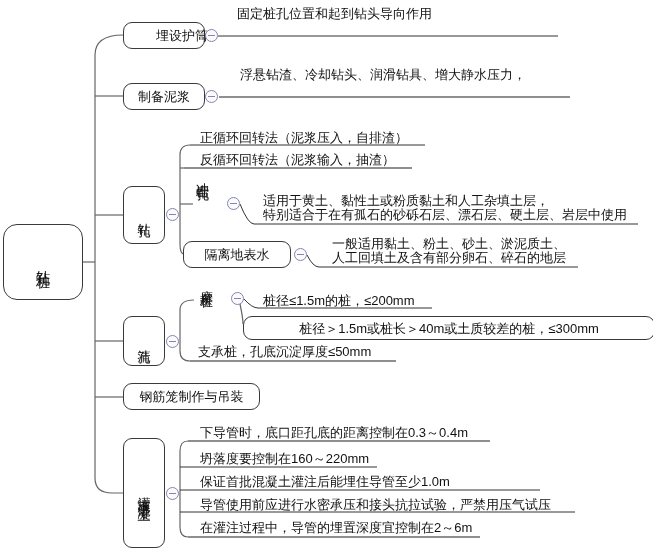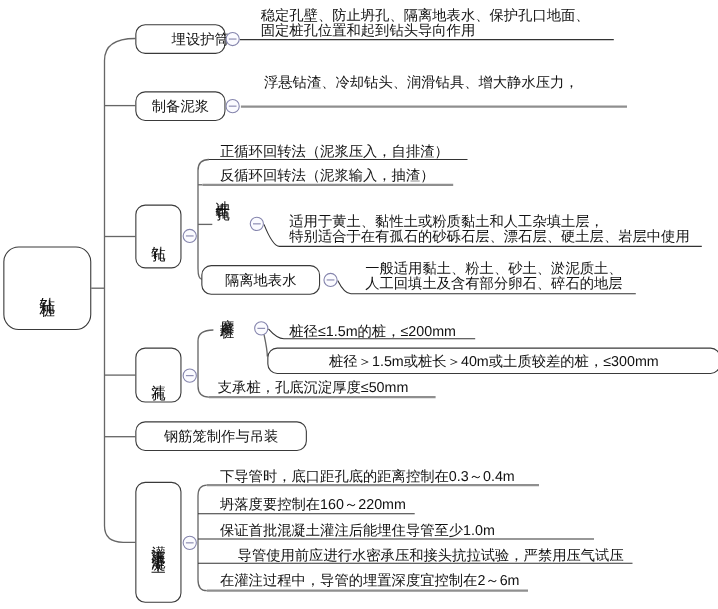--- a/index.html
+++ b/index.html
@@ -65,30 +65,29 @@
   <div class="bubble big vert" style="left:3px;top:224px;width:80px;height:76px;">钻孔桩</div>
 
   <div class="bubble" style="left:123px;top:22px;width:82px;height:27px;padding-left:36px;">埋设护筒</div>
 
   <div class="bubble" style="left:123px;top:83px;width:82px;height:27px;">制备泥浆</div>
 
   <div class="bubble vert" style="left:123px;top:186px;width:42px;height:58px;">钻孔</div>
 
   <div class="bubble vert" style="left:123px;top:316px;width:42px;height:50px;">清孔</div>
 
-  <div class="bubble" style="left:123px;top:383px;width:156px;height:27px;">钢筋笼制作与吊装</div>
+  <div class="bubble" style="left:123px;top:383px;width:137px;height:27px;">钢筋笼制作与吊装</div>
 
   <div class="bubble vert" style="left:123px;top:438px;width:42px;height:110px;">灌注水下混凝土</div>
 
   <div class="bubble" style="left:183px;top:241px;width:108px;height:27px;">隔离地表水</div>
 
   <div class="bubble" style="left:243px;top:316px;width:412px;height:24px;">桩径＞1.5m或桩长＞40m或土质较差的桩，≤300mm</div>
 
   <div class="fork" style="left:237px;top:7px;">
-    <span class="ln">稳定孔壁、防止坍孔、隔离地表水、保护孔口地面、</span>
     <span class="ln">固定桩孔位置和起到钻头导向作用</span>
   </div>
 
   <div class="fork" style="left:240px;top:68px;">
     <span class="ln">浮悬钻渣、冷却钻头、润滑钻具、增大静水压力，</span>
   </div>
 
   <div class="fork" style="left:200px;top:131px;">正循环回转法（泥浆压入，自排渣）</div>
 
   <div class="fork" style="left:200px;top:153px;">反循环回转法（泥浆输入，抽渣）</div>
@@ -110,21 +109,21 @@
   <div class="fork" style="left:263px;top:294px;">桩径≤1.5m的桩，≤200mm</div>
 
   <div class="fork" style="left:198px;top:345px;">支承桩，孔底沉淀厚度≤50mm</div>
 
   <div class="fork" style="left:200px;top:426px;">下导管时，底口距孔底的距离控制在0.3～0.4m</div>
 
   <div class="fork" style="left:200px;top:452px;">坍落度要控制在160～220mm</div>
 
   <div class="fork" style="left:200px;top:475px;">保证首批混凝土灌注后能埋住导管至少1.0m</div>
 
-  <div class="fork" style="left:200px;top:498px;margin-left:16px;">导管使用前应进行水密承压和接头抗拉试验，严禁用压气试压</div>
+  <div class="fork" style="left:200px;top:498px;">导管使用前应进行水密承压和接头抗拉试验，严禁用压气试压</div>
 
   <div class="fork" style="left:200px;top:521px;">在灌注过程中，导管的埋置深度宜控制在2～6m</div>
 
   <div class="collapse" style="left:205px;top:29px;"></div>
   <div class="collapse" style="left:205px;top:90px;"></div>
   <div class="collapse" style="left:166px;top:208px;"></div>
   <div class="collapse" style="left:227px;top:197px;"></div>
   <div class="collapse" style="left:294px;top:248px;"></div>
   <div class="collapse" style="left:166px;top:335px;"></div>
   <div class="collapse" style="left:231px;top:292px;"></div>

